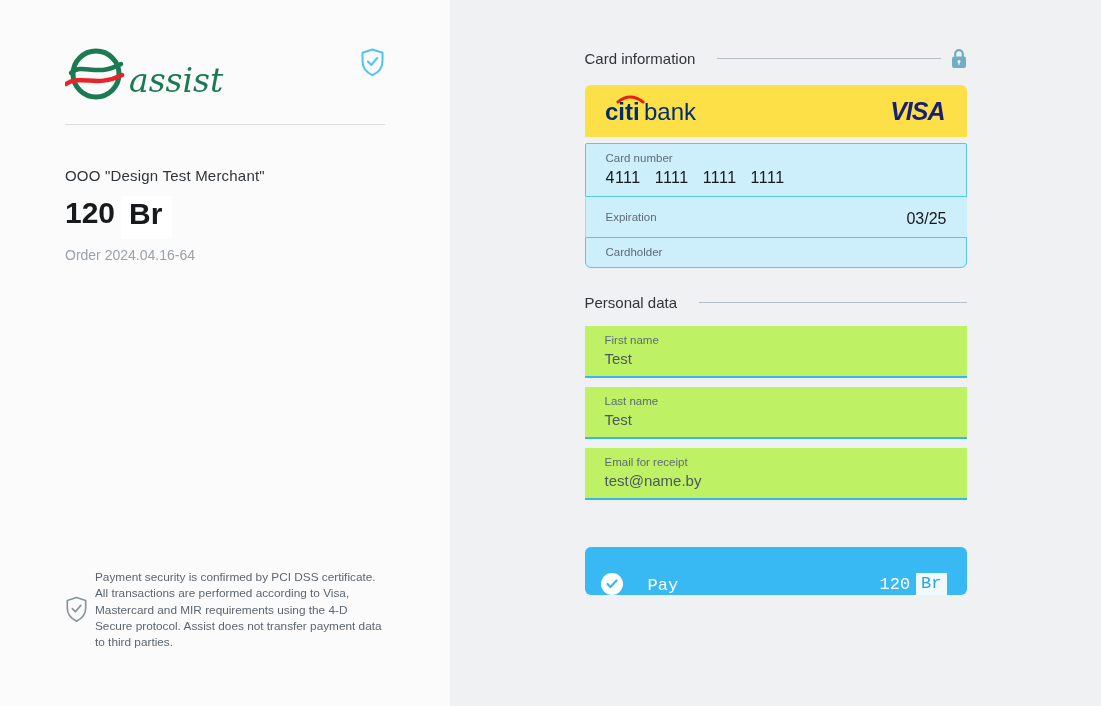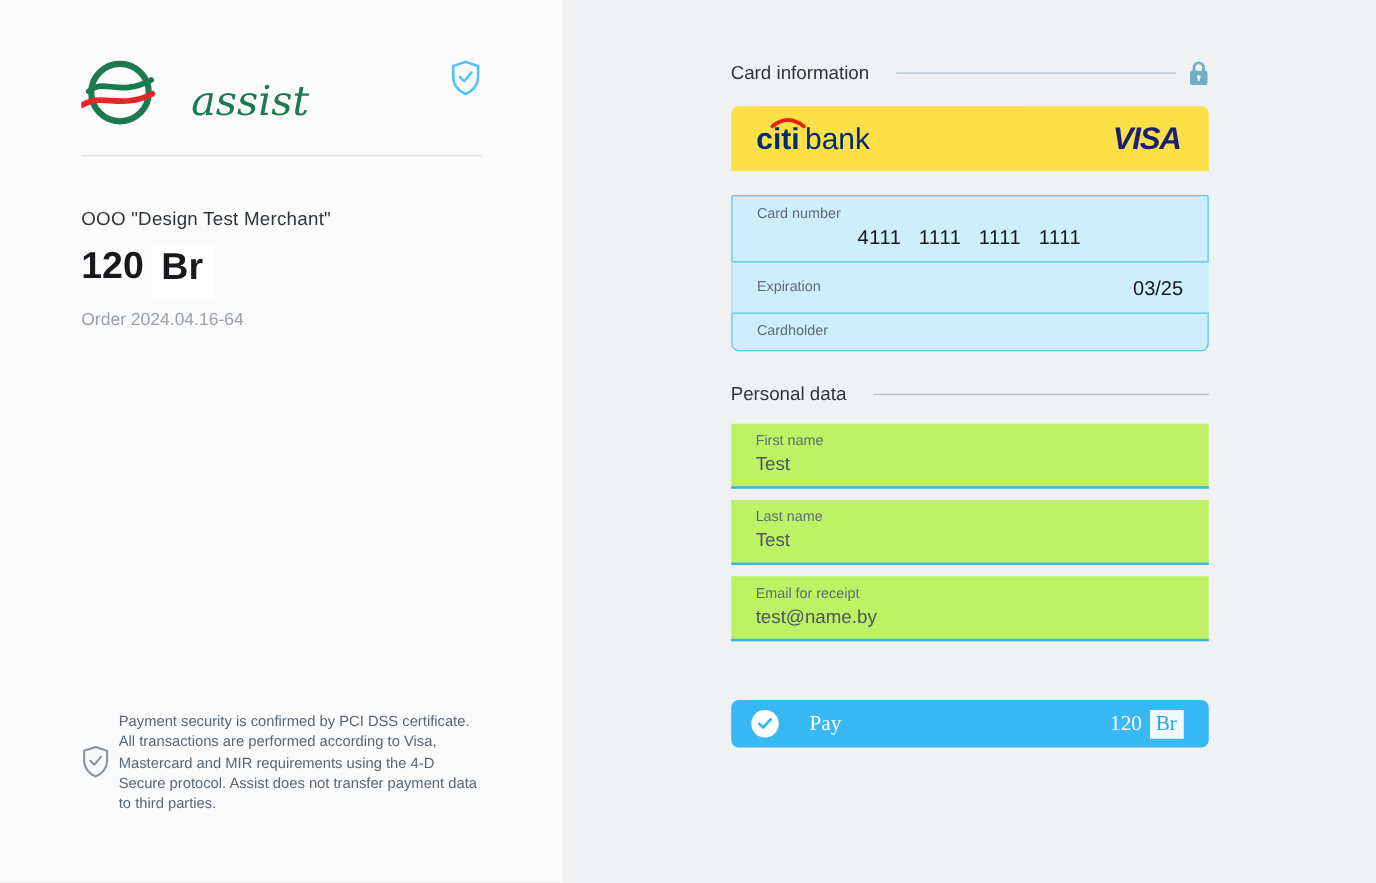--- a/index.html
+++ b/index.html
@@ -16,21 +16,21 @@
 
   
   .sidebar {
     width: 450px; height: 706px;
     background: #fbfbfb;
     padding: 48px 65px 56px 65px;
     display: flex; flex-direction: column;
     flex-shrink: 0;
   }
   .logo-row { display: flex; align-items: flex-start; justify-content: space-between; }
-  .logo { display: flex; align-items: center; gap: 24px; }
+  .logo { display: flex; align-items: center; }
   .logo-text {
     font-family: "DejaVu Serif", serif;
     font-style: italic;
     font-size: 33px;
     color: #1b7a52;
     margin-left: 2px;
     line-height: 1;
     padding-top: 10px;
   }
   .sidebar-divider { height: 1px; background: #d9dcde; margin-top: 22px; }
@@ -74,56 +74,56 @@
     color: #1a1f71; letter-spacing: -1px;
     font-family: "Liberation Sans", sans-serif;
   }
 
   .card-field {
     background: #cdeefb;
     border: 1px solid #55c6f5;
     padding: 8px 20px 9px 20px;
   }
   .card-field + .card-field-row, .card-field-row + .card-field { margin-top: -1px; }
-  .bank-header + .card-field { margin-top: 19px; border-radius: 2px 2px 0 0; }
+  .bank-header + .card-field { margin-top: 6px; border-radius: 2px 2px 0 0; }
   .card-field.last { border-radius: 0 0 6px 6px; margin-top: -1px; }
   .card-field-row { display: flex; margin-top: -1px; }
   .card-field-row .card-field { flex: 1; }
   .card-field-row .card-field:first-child { border-right: none; }
   .card-field-row .card-field:last-child { border-left: 1px solid #9edcf7; display: flex; justify-content: space-between; align-items: center; }
 
   .field-label { font-size: 11.5px; color: #5f6b77; }
-  .field-value { margin-top: 5px; font-size: 16px; color: #17191c; text-align: center; }
+  .field-value { margin-top: 5px; font-size: 16px; color: #17191c; }
   .card-number-value { word-spacing: 9px; letter-spacing: .5px; }
   .cvc-dots { letter-spacing: 6px; font-size: 13px; color: #2c3338; margin-top: 8px; }
   .eye-btn { background: none; border: none; cursor: pointer; padding: 2px; line-height: 0; }
 
   
   .personal-header { margin-top: 26px; }
   .personal-fields { margin-top: 15px; }
   .input-field {
     background: #bef264;
     border-bottom: 2px solid #3ab5ef;
     padding: 8px 20px 8px 20px;
     height: 52px;
   }
   .input-field + .input-field { margin-top: 9px; }
   .input-value { margin-top: 4px; font-size: 15px; color: #4d575f; }
 
   
   .pay-button {
     margin-top: 47px;
     width: 100%;
-    height: 38px;
+    height: 48px;
     background: #39b9f3;
     border: none; border-radius: 6px;
-    display: flex; align-items: center;
+    display: flex; align-items: flex-end;
     padding: 0 20px 0 16px;
     cursor: pointer;
-    font-family: Liberation Serif, serif;
+    font-family: Liberation Mono, monospace;
   }
   .pay-check {
     width: 22px; height: 22px; border-radius: 50%;
     background: #ffffff;
     display: flex; align-items: center; justify-content: center;
     flex-shrink: 0;
   }
   .pay-label { margin-left: 25px; font-size: 17px; color: #ffffff; }
   .pay-amount { margin-left: auto; font-size: 17px; color: #ffffff; display: flex; align-items: center; }
   .pay-currency-chip {

